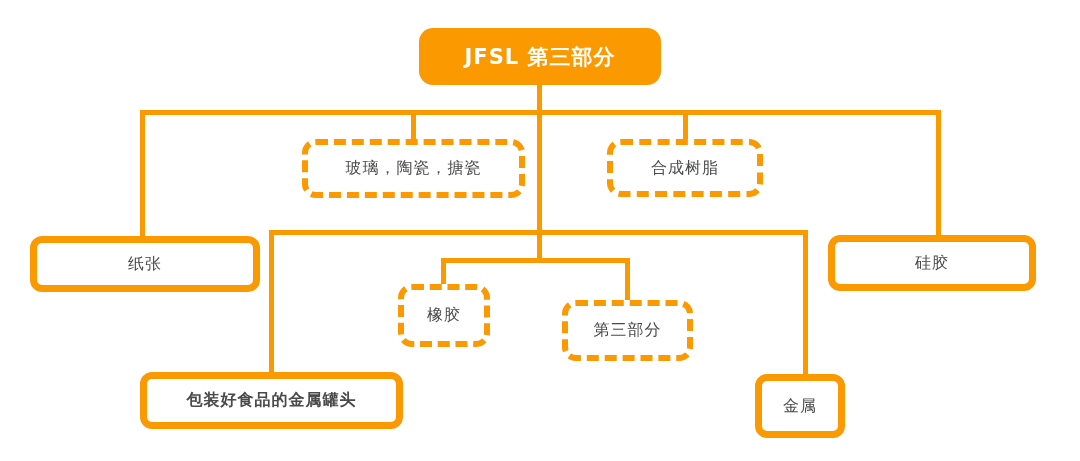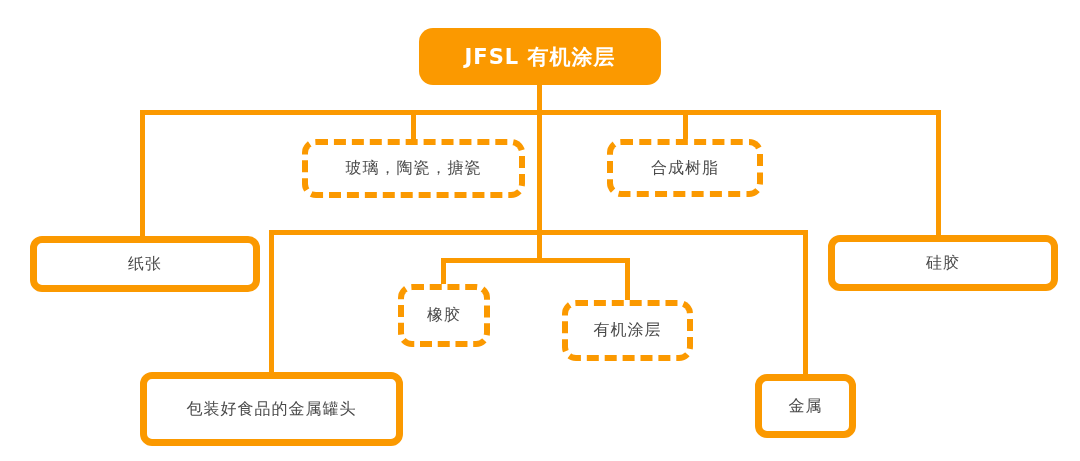--- a/index.html
+++ b/index.html
@@ -47,46 +47,46 @@
   .l-cans-v     { left: 269px; top: 230px; width: 5px; height: 142px; }
   .l-metal-v    { left: 803px; top: 230px; width: 5px; height: 144px; }
   .l-third-h    { left: 441px; top: 258px; width: 189px; height: 5px; }
   .l-rubber-v   { left: 441px; top: 258px; width: 5px; height: 41px; }
   .l-coating-v  { left: 625px; top: 258px; width: 5px; height: 42px; }
   
   .n-root     { left: 419px; top:  28px; width: 242px; height: 57px; }
   .n-glass    { left: 302px; top: 139px; width: 223px; height: 59px; }
   .n-resin    { left: 607px; top: 139px; width: 156px; height: 58px; }
   .n-paper    { left:  30px; top: 236px; width: 230px; height: 56px; }
-  .n-silicone { left: 828px; top: 235px; width: 230px; height: 56px; }
+  .n-silicone { left: 828px; top: 235px; width: 208px; height: 56px; }
   .n-rubber   { left: 398px; top: 284px; width:  92px; height: 63px; }
   .n-coating  { left: 562px; top: 300px; width: 131px; height: 61px; }
-  .n-cans     { left: 140px; top: 372px; width: 263px; height: 74px; }
-  .n-metal    { left: 755px; top: 374px; width: 101px; height: 64px; }
+  .n-cans     { left: 140px; top: 372px; width: 263px; height: 57px; font-weight: bold; }
+  .n-metal    { left: 755px; top: 374px; width: 90px; height: 64px; }
 </style>
 </head>
 <body>
 
 <div class="stage">
 
   <div class="line l-root-v"></div>
   <div class="line l-main-h"></div>
   <div class="line l-paper-v"></div>
   <div class="line l-glass-v"></div>
   <div class="line l-resin-v"></div>
   <div class="line l-silicone-v"></div>
   <div class="line l-second-h"></div>
   <div class="line l-cans-v"></div>
   <div class="line l-metal-v"></div>
   <div class="line l-third-h"></div>
   <div class="line l-rubber-v"></div>
   <div class="line l-coating-v"></div>
 
   <div class="node root n-root">
-    <span>JFSL 有机涂层</span>
+    <span>JFSL 第三部分</span>
   </div>
 
   <div class="node dashed n-glass">
     <span>玻璃，陶瓷，搪瓷</span>
   </div>
 
   <div class="node solid n-paper">
     <span>纸张</span>
   </div>
 
@@ -96,21 +96,21 @@
 
   <div class="node solid n-silicone">
     <span>硅胶</span>
   </div>
 
   <div class="node dashed n-rubber">
     <span>橡胶</span>
   </div>
 
   <div class="node dashed n-coating">
-    <span>有机涂层</span>
+    <span>第三部分</span>
   </div>
 
   <div class="node solid n-cans">
     <span>包装好食品的金属罐头</span>
   </div>
 
   <div class="node solid n-metal">
     <span>金属</span>
   </div>
 

